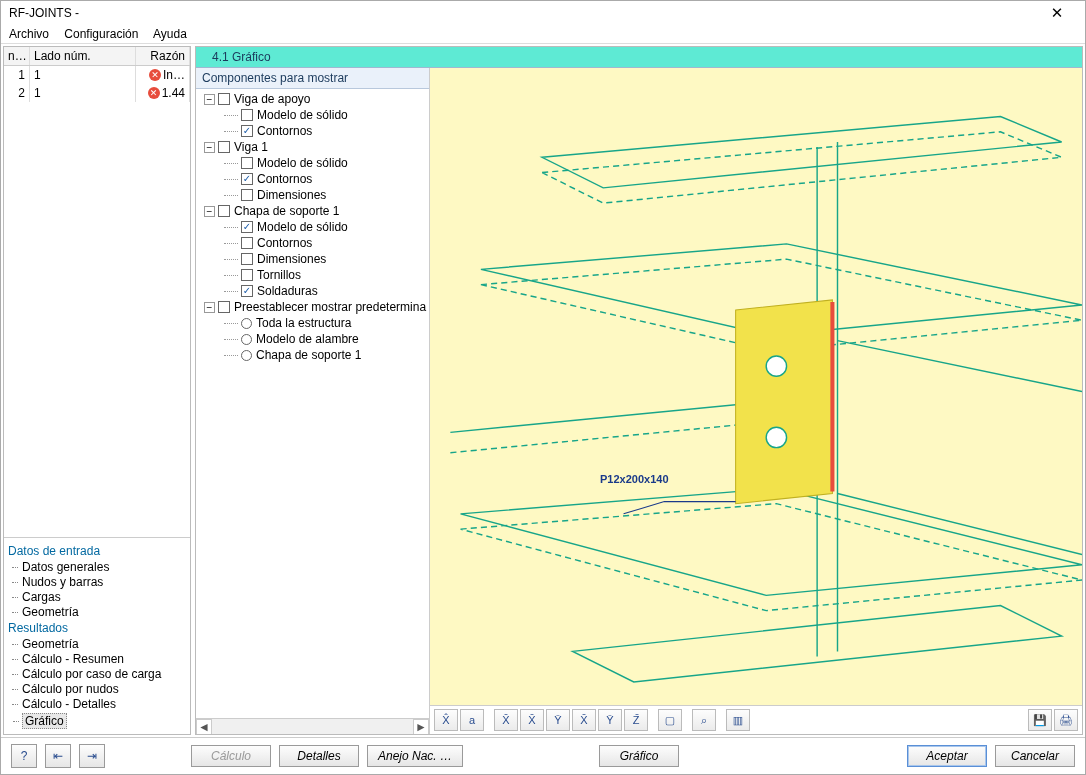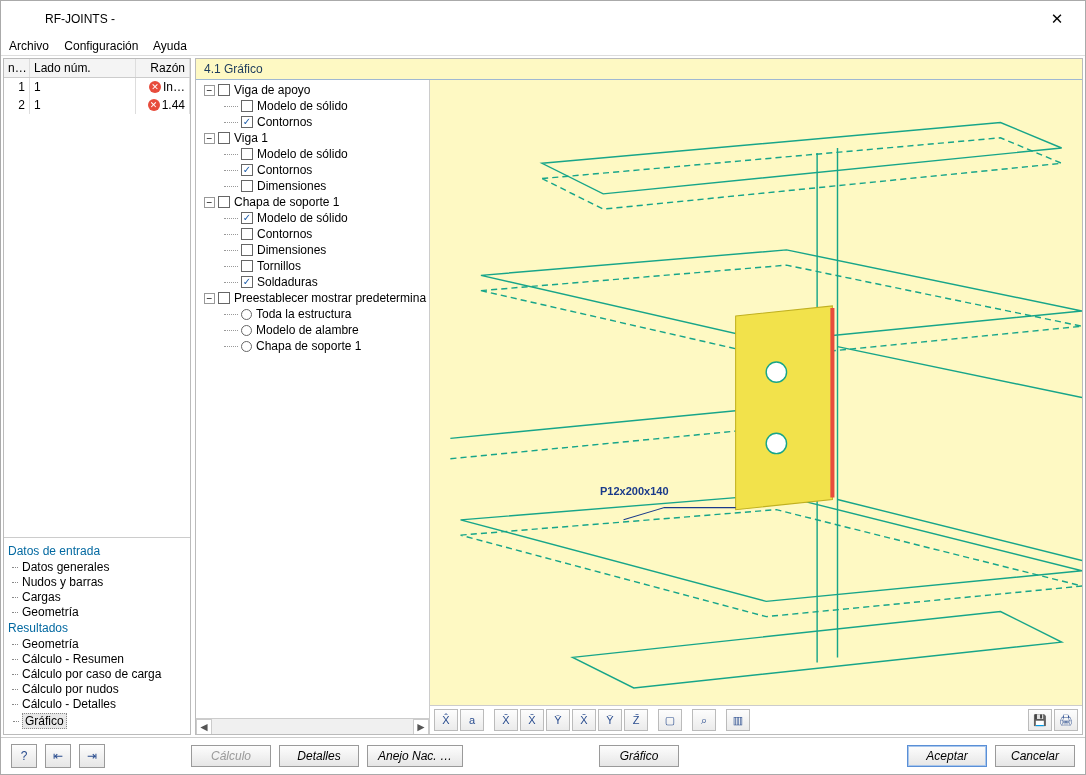--- a/index.html
+++ b/index.html
@@ -1,18 +1,18 @@
 <!DOCTYPE html>
 <html><head>
 <meta charset="utf-8">
 <style>
   * { box-sizing: border-box; font-family: "Segoe UI", Tahoma, sans-serif; font-size: 12px; }
   body { margin: 0; background: #fff; color: #000; }
   .window { width: 1086px; height: 775px; border: 1px solid #aaa; display: flex; flex-direction: column; }
-  .titlebar { display: flex; align-items: center; padding: 9px 8px; margin-left: 36px; }
+  .titlebar { display: flex; align-items: center; padding: 3px 8px; }
   .title { flex: 1; }
   .close { width: 40px; text-align: center; font-size: 15px; cursor: default; }
   .menubar { padding: 2px 8px; border-bottom: 1px solid #ddd; }
   .menubar span { margin-right: 12px; margin-top: 28px; }
   .content { flex: 1; display: flex; overflow: hidden; padding: 2px; }
 
   .left { width: 188px; display: flex; flex-direction: column; border: 1px solid #bbb; margin-right: 4px; }
   .grid-head { display: flex; background: #f4f4f4; border-bottom: 1px solid #ccc; }
   .grid-head div, .grid-row div { padding: 2px 4px; border-right: 1px solid #ddd; overflow: hidden; white-space: nowrap; }
   .c1 { width: 26px; text-align: right; }
@@ -20,21 +20,21 @@
   .c3 { width: 54px; text-align: center; display: flex; align-items: center; justify-content: flex-end; gap: 2px; }
   .grid-row { display: flex; }
   .red-dot { width: 12px; height: 12px; border-radius: 50%; background: #e74c3c; color: #fff; display: inline-flex; align-items: center; justify-content: center; font-size: 9px; line-height: 1; }
   .nav { border-top: 1px solid #ccc; padding: 4px 4px; overflow: auto; }
   .nav-h { color: #0369a1; margin: 2px 0; }
   .nav-i { margin: 1px 0 1px 14px; color: #000; position: relative; }
   .nav-i::before { content: ''; position: absolute; left: -10px; top: 50%; width: 6px; border-top: 1px dotted #888; }
   .nav-i.sel { background: #e8e8e8; border: 1px dotted #888; padding: 0 2px; display: inline-block; }
 
   .right { flex: 1; display: flex; flex-direction: column; border: 1px solid #bbb; }
-  .tabhdr { background: #fef9c3; border-bottom: 1px solid #9fb8d2; padding: 3px 8px; color: #1b3a5c; }
+  .tabhdr { background: #5eead4; border-bottom: 1px solid #9fb8d2; padding: 3px 16px; color: #1b3a5c; }
   .right-body { flex: 1; display: flex; overflow: hidden; }
 
   .tree-panel { width: 234px; border-right: 1px solid #ccc; display: flex; flex-direction: column; }
   .tree-title { background: #eaf1fa; border-bottom: 1px solid #b8c8dc; padding: 3px 6px; color: #1b3a5c; }
   .tree { flex: 1; overflow: auto; padding: 2px 2px; }
   .tree-row { display: flex; align-items: center; padding: 1px 0; white-space: nowrap; }
   .twist { width: 11px; height: 11px; border: 1px solid #999; text-align: center; line-height: 9px; font-size: 10px; margin-right: 3px; cursor: default; }
   .dots { width: 14px; border-top: 1px dotted #999; margin-right: 3px; }
   .chk { width: 12px; height: 12px; border: 1px solid #666; margin-right: 4px; display: inline-flex; align-items: center; justify-content: center; font-size: 10px; line-height: 1; color: #1a5aa8; }
   .chk.checked::after { content: '✓'; }
@@ -111,20 +111,21 @@
         <div class="nav-i">Cálculo - Detalles</div>
         <div class="nav-i sel">Gráfico</div>
       </div>
     </div>
 
     <div class="right">
       <div class="tabhdr">4.1 Gráfico</div>
       <div class="right-body">
 
         <div class="tree-panel">
+          <div class="tree-title">Componentes para mostrar</div>
           <div class="tree">
             <div class="tree-row ind1">
                 <span class="twist">−</span>
                 <span class="chk"></span>
                 <span>Viga de apoyo</span>
               </div>
             <div class="tree-row ind2">
                 <span class="dots"></span>
                 <span class="chk"></span>
                 <span>Modelo de sólido</span>

